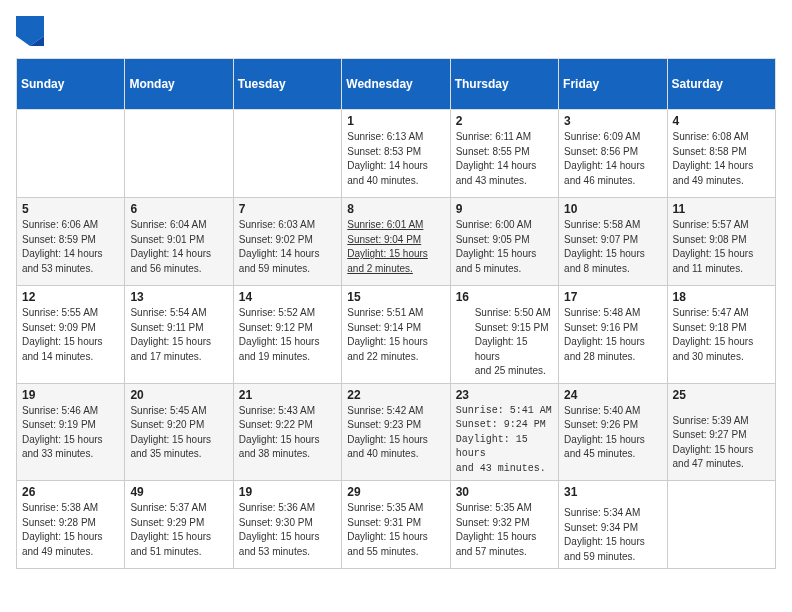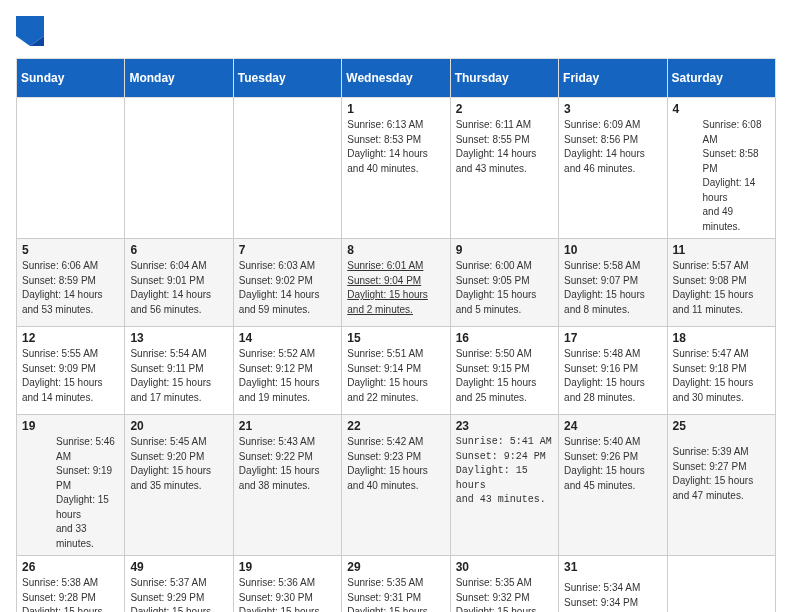--- a/index.html
+++ b/index.html
@@ -55,21 +55,21 @@
     table {
       width: 100%;
       border-collapse: collapse;
       table-layout: fixed;
     }
     thead th {
       background: #1565c0;
       color: #fff;
       font-size: 12px;
       font-weight: bold;
-      padding: 12px 4px;
+      padding: 18px 4px;
       text-align: left;
       border: 1px solid #ddd;
     }
     tbody td {
       border: 1px solid #ccc;
       vertical-align: top;
       padding: 4px 5px;
       font-size: 10.5px;
       color: #222;
       height: 88px;
@@ -145,21 +145,21 @@
         </td>
         <td>
           <span class="day-num">3</span>
           <div class="day-info" style="white-space: pre-line;">Sunrise: 6:09 AM
 Sunset: 8:56 PM
 Daylight: 14 hours
 and 46 minutes.</div>
         </td>
         <td>
           <span class="day-num">4</span>
-          <div class="day-info" style="white-space: pre-line; margin-left: 30px;">Sunrise: 6:08 AM
+          <div class="day-info" style="white-space: pre-line;">Sunrise: 6:08 AM
 Sunset: 8:58 PM
 Daylight: 14 hours
 and 49 minutes.</div>
         </td>
       </tr>
       <tr>
         <td>
           <span class="day-num">5</span>
           <div class="day-info" style="white-space: pre-line;">Sunrise: 6:06 AM
 Sunset: 8:59 PM
@@ -233,21 +233,21 @@
         </td>
         <td>
           <span class="day-num">15</span>
           <div class="day-info" style="white-space: pre-line;">Sunrise: 5:51 AM
 Sunset: 9:14 PM
 Daylight: 15 hours
 and 22 minutes.</div>
         </td>
         <td>
           <span class="day-num">16</span>
-          <div class="day-info" style="white-space: pre-line;">Sunrise: 5:50 AM
+          <div class="day-info" style="white-space: pre-line; margin-left: 19px;">Sunrise: 5:50 AM
 Sunset: 9:15 PM
 Daylight: 15 hours
 and 25 minutes.</div>
         </td>
         <td>
           <span class="day-num">17</span>
           <div class="day-info" style="white-space: pre-line;">Sunrise: 5:48 AM
 Sunset: 9:16 PM
 Daylight: 15 hours
 and 28 minutes.</div>
@@ -256,21 +256,21 @@
           <span class="day-num">18</span>
           <div class="day-info" style="white-space: pre-line;">Sunrise: 5:47 AM
 Sunset: 9:18 PM
 Daylight: 15 hours
 and 30 minutes.</div>
         </td>
       </tr>
       <tr>
         <td>
           <span class="day-num">19</span>
-          <div class="day-info" style="white-space: pre-line; margin-left: 34px;">Sunrise: 5:46 AM
+          <div class="day-info" style="white-space: pre-line;">Sunrise: 5:46 AM
 Sunset: 9:19 PM
 Daylight: 15 hours
 and 33 minutes.</div>
         </td>
         <td>
           <span class="day-num">20</span>
           <div class="day-info" style="white-space: pre-line;">Sunrise: 5:45 AM
 Sunset: 9:20 PM
 Daylight: 15 hours
 and 35 minutes.</div>

